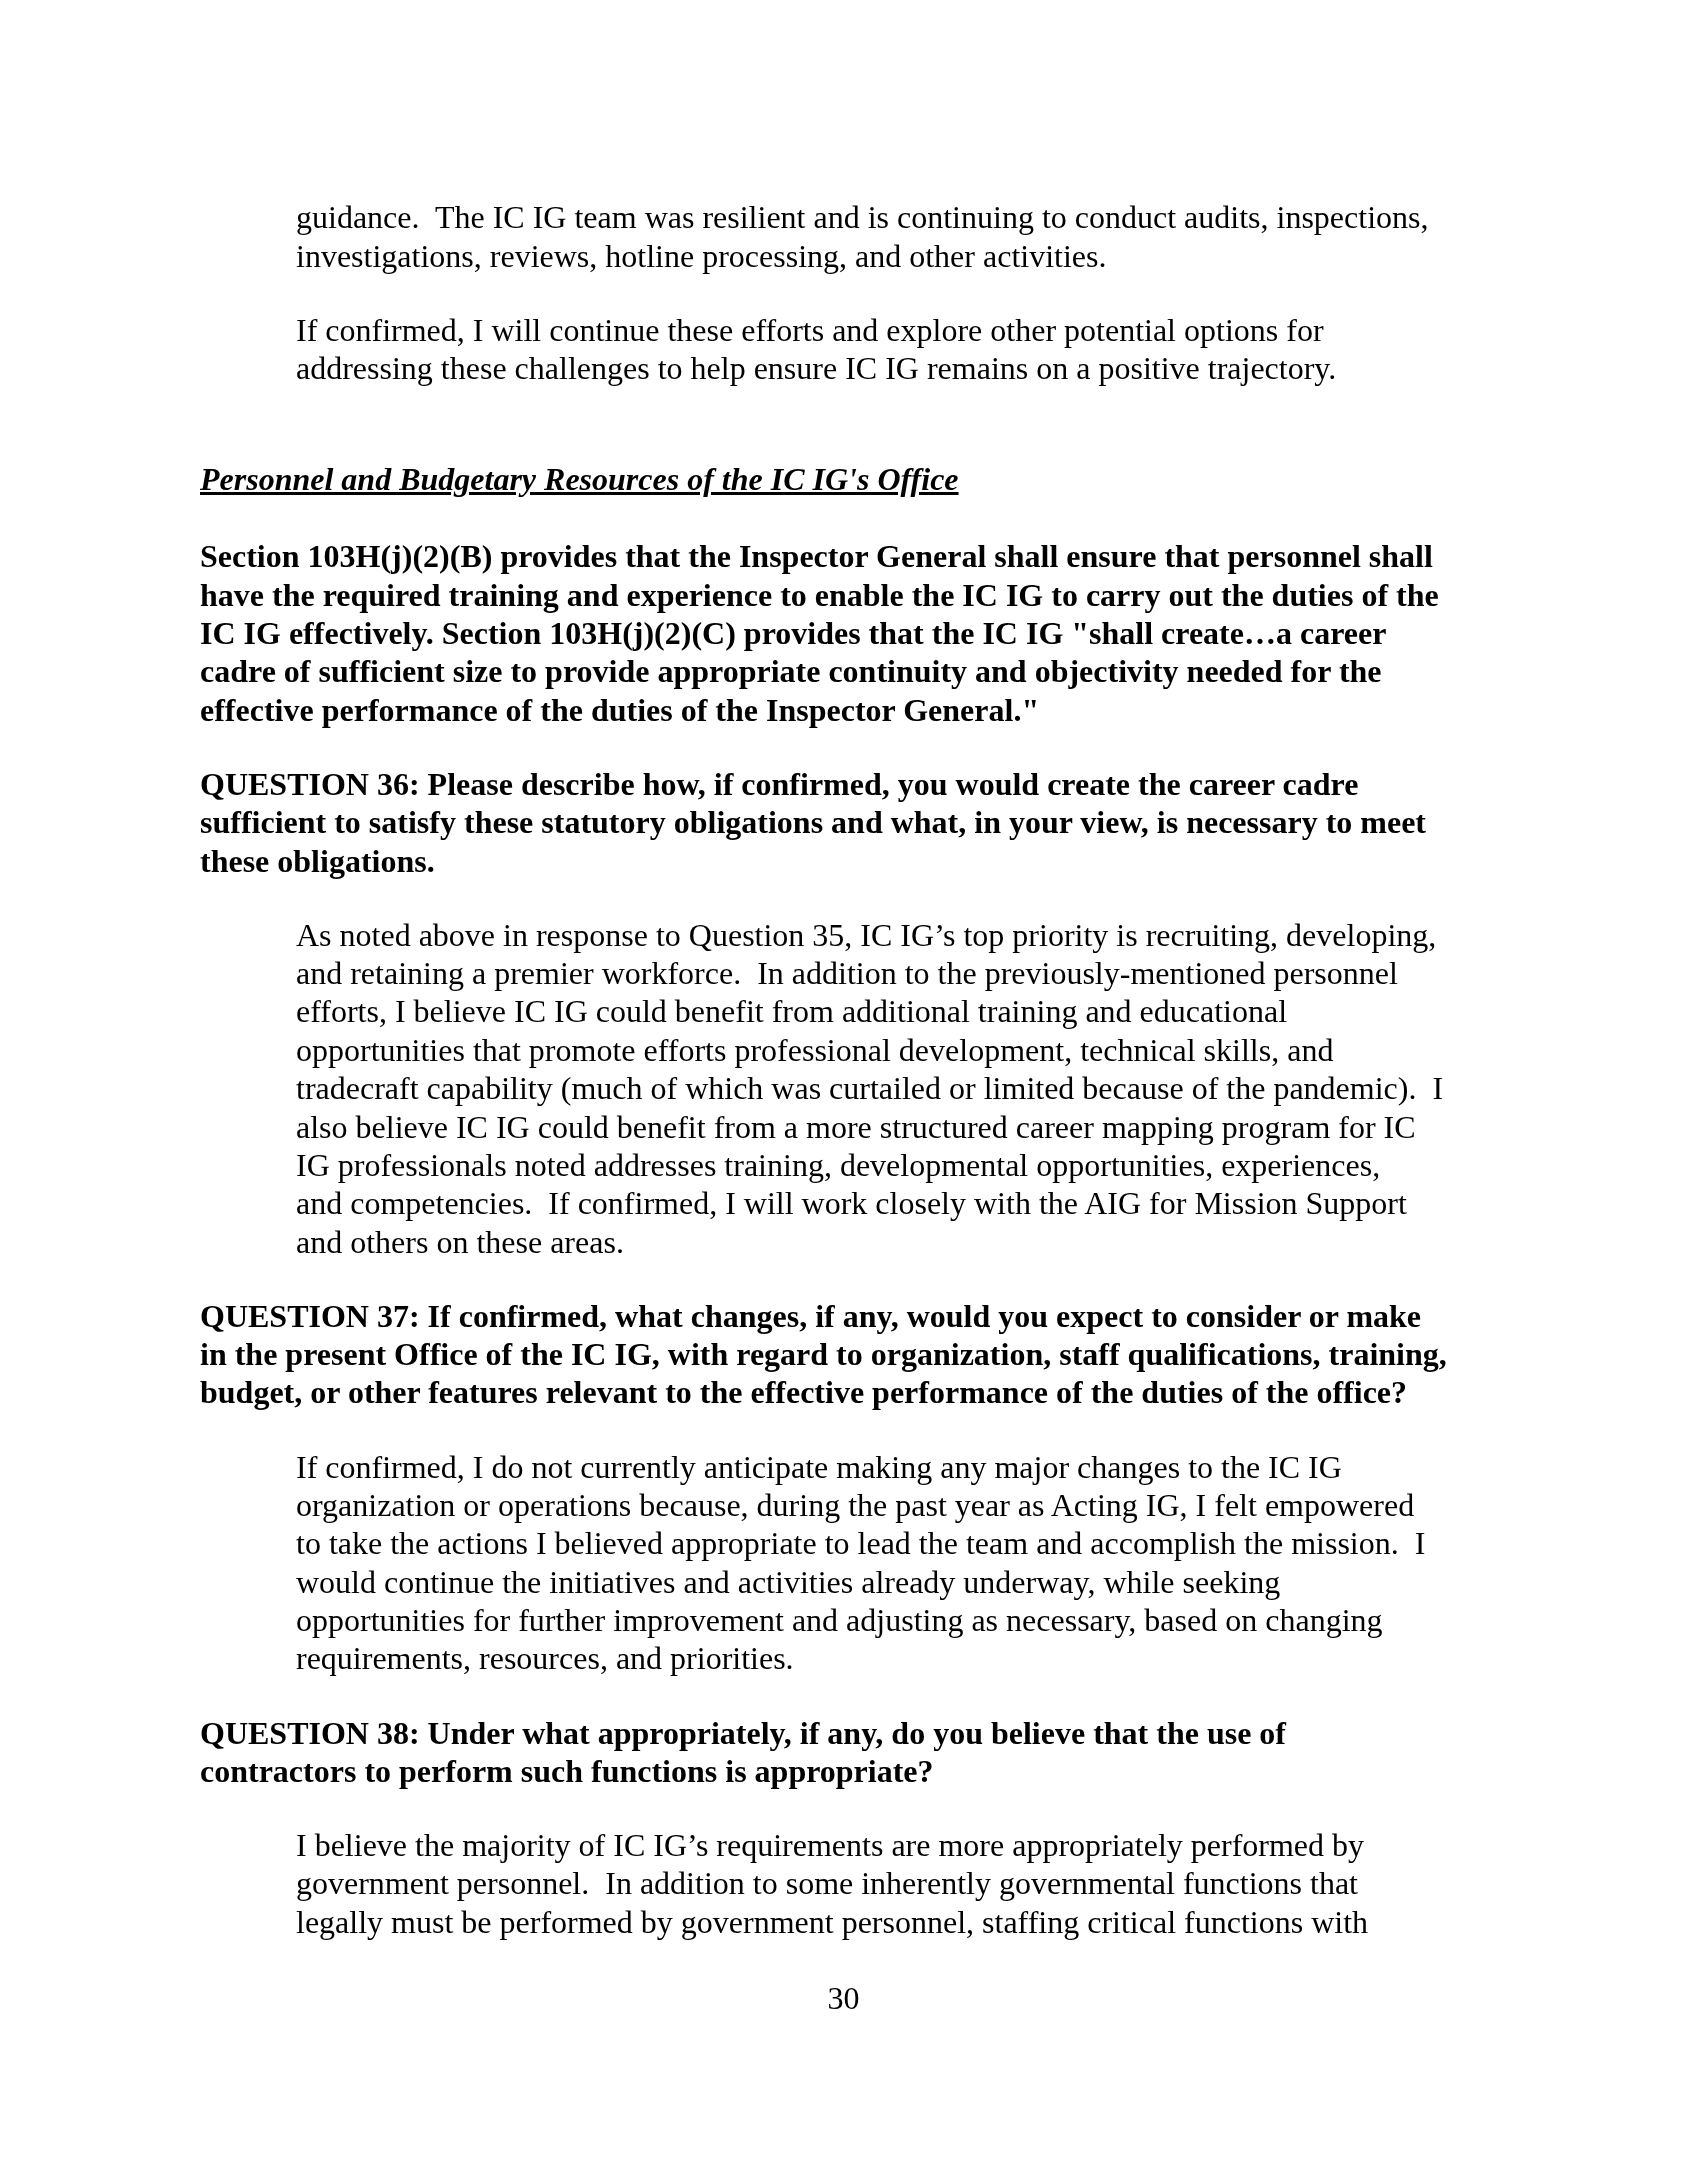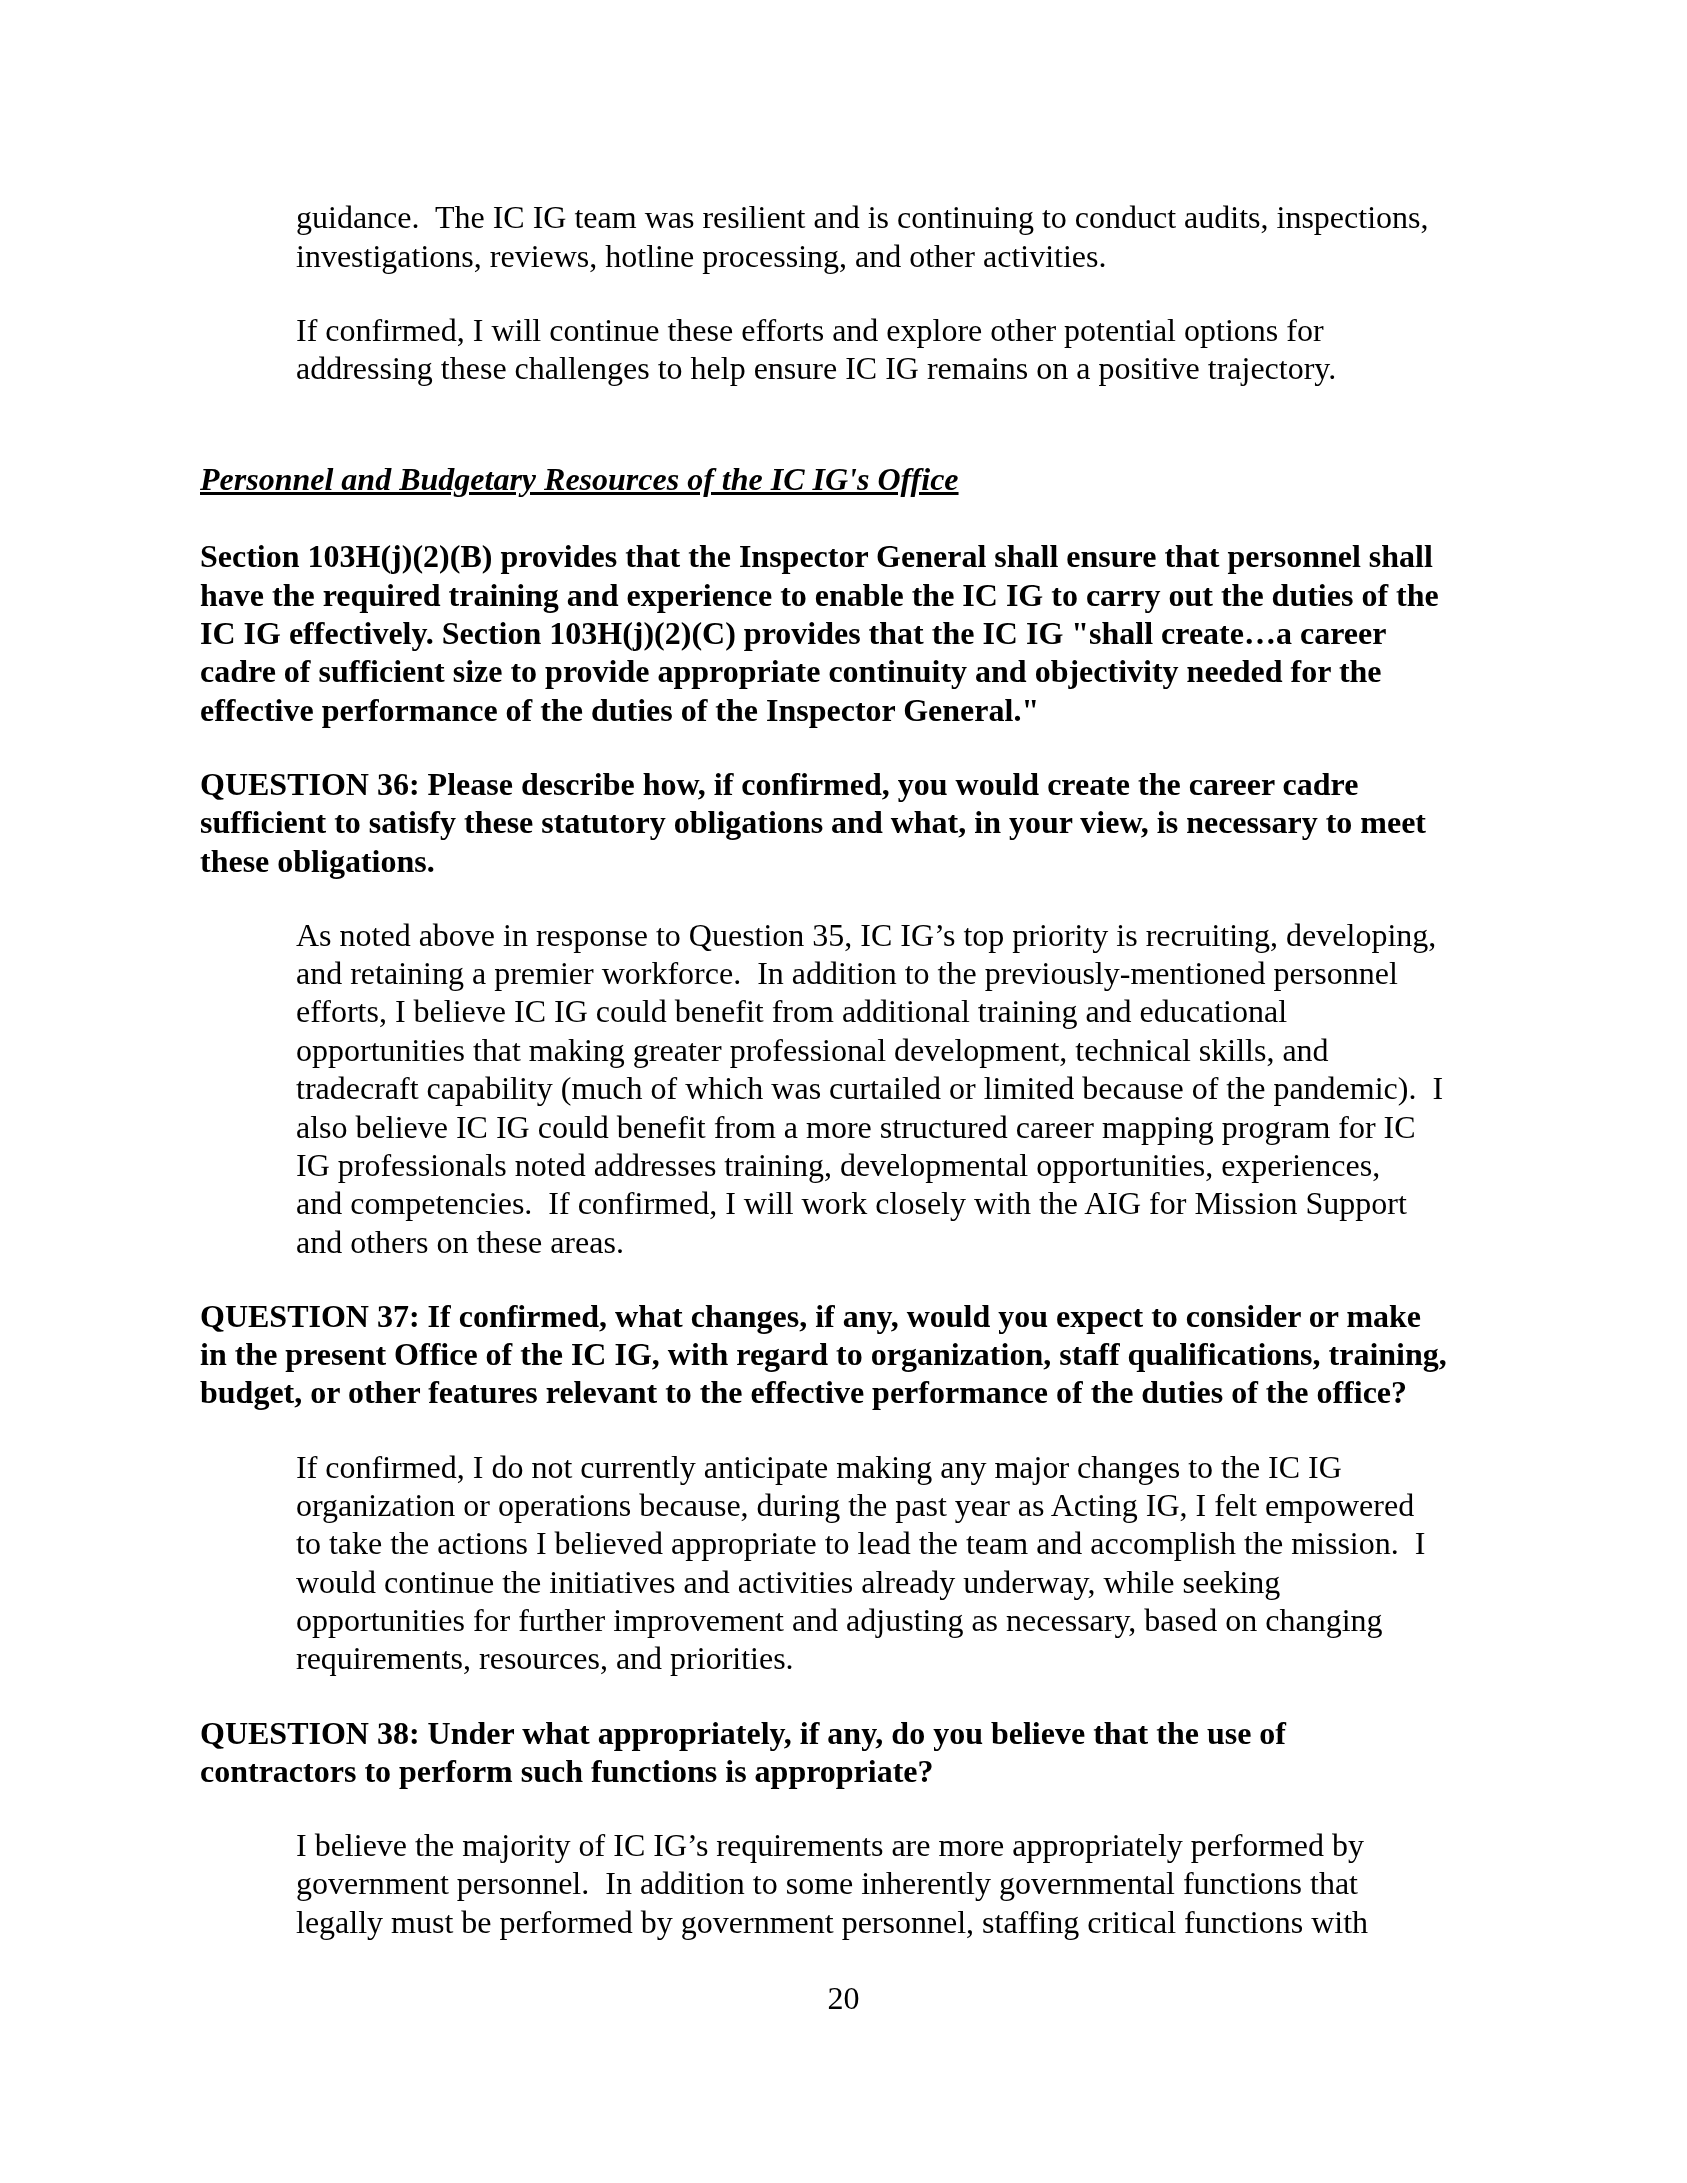--- a/index.html
+++ b/index.html
@@ -38,21 +38,21 @@
   <div class="line out b" style="top:652px">cadre of sufficient size to provide appropriate continuity and objectivity needed for the</div>
   <div class="line out b" style="top:691px">effective performance of the duties of the Inspector General."</div>
 
   <div class="line out b" style="top:765px">QUESTION 36: Please describe how, if confirmed, you would create the career cadre</div>
   <div class="line out b" style="top:803px">sufficient to satisfy these statutory obligations and what, in your view, is necessary to meet</div>
   <div class="line out b" style="top:842px">these obligations.</div>
 
   <div class="line ind" style="top:916px">As noted above in response to Question 35, IC IG’s top priority is recruiting, developing,</div>
   <div class="line ind" style="top:954px">and retaining a premier workforce.  In addition to the previously-mentioned personnel</div>
   <div class="line ind" style="top:992px">efforts, I believe IC IG could benefit from additional training and educational</div>
-  <div class="line ind" style="top:1031px">opportunities that making greater professional development, technical skills, and</div>
+  <div class="line ind" style="top:1031px">opportunities that promote efforts professional development, technical skills, and</div>
   <div class="line ind" style="top:1069px">tradecraft capability (much of which was curtailed or limited because of the pandemic).  I</div>
   <div class="line ind" style="top:1108px">also believe IC IG could benefit from a more structured career mapping program for IC</div>
   <div class="line ind" style="top:1146px">IG professionals noted addresses training, developmental opportunities, experiences,</div>
   <div class="line ind" style="top:1184px">and competencies.  If confirmed, I will work closely with the AIG for Mission Support</div>
   <div class="line ind" style="top:1223px">and others on these areas.</div>
 
   <div class="line out b" style="top:1297px">QUESTION 37: If confirmed, what changes, if any, would you expect to consider or make</div>
   <div class="line out b" style="top:1335px">in the present Office of the IC IG, with regard to organization, staff qualifications, training,</div>
   <div class="line out b" style="top:1373px">budget, or other features relevant to the effective performance of the duties of the office?</div>
 
@@ -63,15 +63,15 @@
   <div class="line ind" style="top:1601px">opportunities for further improvement and adjusting as necessary, based on changing</div>
   <div class="line ind" style="top:1639px">requirements, resources, and priorities.</div>
 
   <div class="line out b" style="top:1714px">QUESTION 38: Under what appropriately, if any, do you believe that the use of</div>
   <div class="line out b" style="top:1752px">contractors to perform such functions is appropriate?</div>
 
   <div class="line ind" style="top:1826px">I believe the majority of IC IG’s requirements are more appropriately performed by</div>
   <div class="line ind" style="top:1864px">government personnel.  In addition to some inherently governmental functions that</div>
   <div class="line ind" style="top:1903px">legally must be performed by government personnel, staffing critical functions with</div>
 
-  <div class="pagenum">20</div>
+  <div class="pagenum">30</div>
 </div>
 
 
 </body></html>

